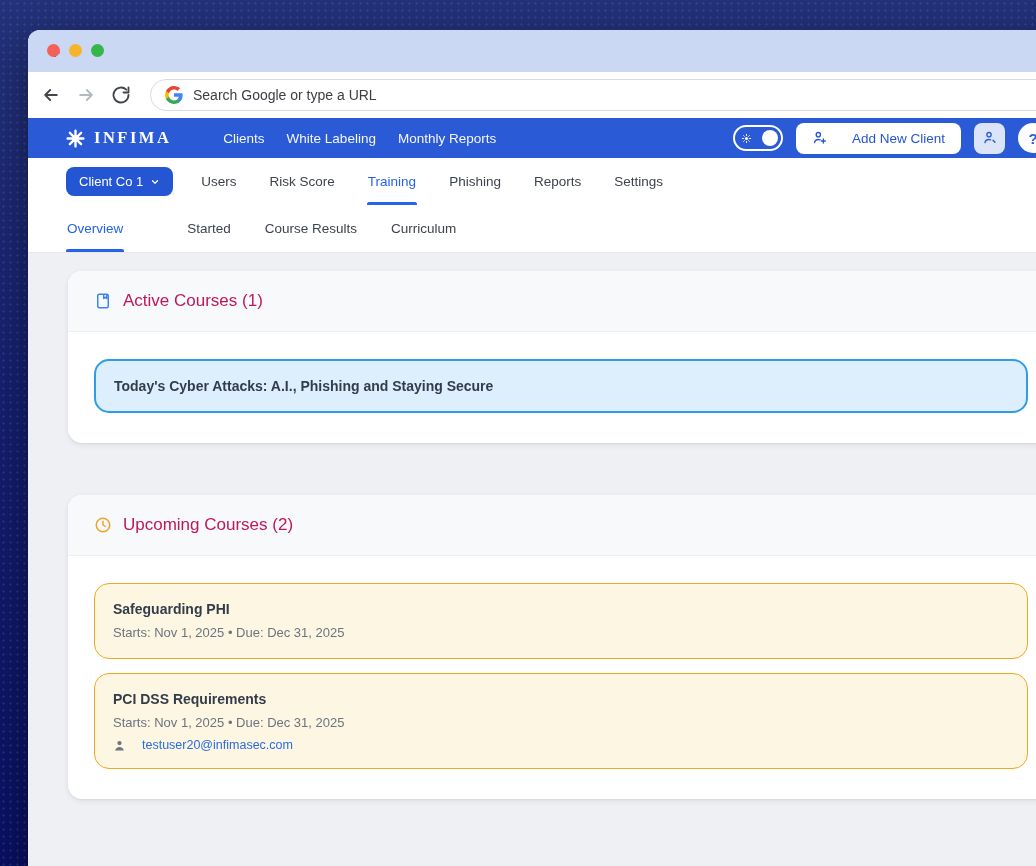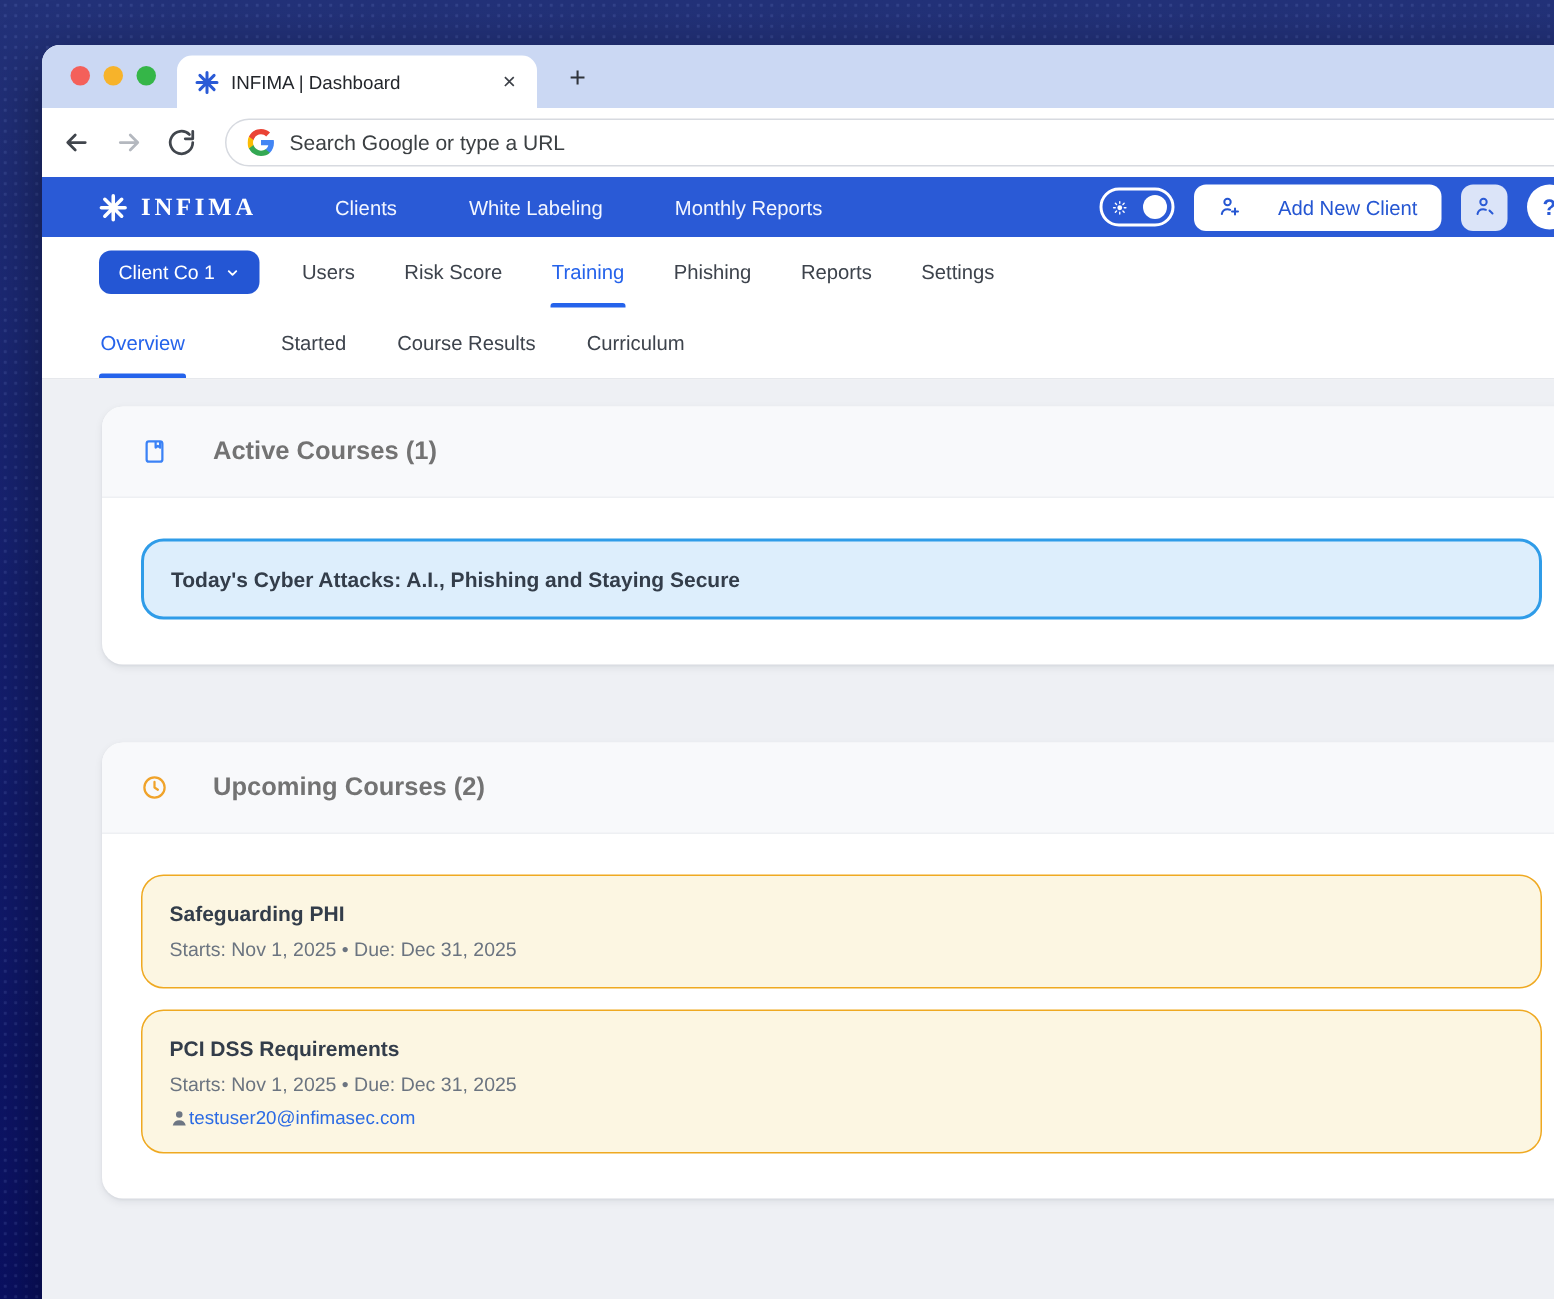--- a/index.html
+++ b/index.html
@@ -47,21 +47,21 @@
   }
   .g-icon { width:18px; height:18px; flex:none; }
   .omnibox input { border:none; outline:none; flex:1; font-size:14px; font-family:"Liberation Sans",sans-serif; color:#202124; background:transparent; }
   .omnibox input::placeholder { color:#3c4043; opacity:1; }
 
   
   .appnav { height:40px; background:#2a5ad6; display:flex; align-items:center; padding:0 22px 0 38px; color:#fff; }
   .brand { display:flex; align-items:center; gap:9px; cursor:pointer; }
   .brand-ico { width:19px; height:19px; color:#fff; }
   .brand-name { font-family:"Liberation Serif", serif; font-weight:700; font-size:16.5px; letter-spacing:2.5px; }
-  .appnav-links { display:flex; gap:48px; margin-left:52px; }
+  .appnav-links { display:flex; gap:22px; margin-left:52px; }
   .appnav-link { font-size:13.5px; font-weight:500; color:#f3f6ff; cursor:pointer; white-space:nowrap; }
   .appnav-right { margin-left:auto; display:flex; align-items:center; gap:13px; }
   .toggle { width:50px; height:26px; border:2px solid #fff; border-radius:14px; position:relative; cursor:pointer; flex:none; }
   .toggle-sun { position:absolute; left:6px; top:5.5px; width:11px; height:11px; color:#fff; }
   .toggle-knob { position:absolute; right:3px; top:3px; width:16px; height:16px; border-radius:50%; background:#fff; }
   .btn-add { height:31px; background:#fff; color:#2556d2; border:none; border-radius:8px;
     display:flex; align-items:center; gap:24px; padding:0 16px; font-size:13.5px; font-weight:500;
     font-family:"Liberation Sans",sans-serif; cursor:pointer; white-space:nowrap; }
   .btn-add svg { width:16px; height:16px; }
   .btn-user { width:31px; height:31px; border-radius:8px; background:#dbe4f8; border:none;
@@ -87,52 +87,45 @@
   .subtabs { display:flex; gap:32px; }
   .subtabs .htab:first-child { margin-right:30px; }
 
   
   .content { background:#eef0f4; padding:18px 16px 60px 40px; min-height:620px; }
   .card { background:#fff; border-radius:14px; overflow:hidden;
     box-shadow: 0 1px 2px rgba(16,24,40,.05), 0 2px 6px rgba(16,24,40,.07); }
   .card + .card { margin-top:52px; }
   .card-header { background:#f8f9fb; border-bottom:1px solid #eef0f3; padding:20px 26px;
     display:flex; align-items:center; gap:11px; }
-  .card-title { font-size:17px; font-weight:700; color:#737373;margin-left:19px; }
+  .card-title { font-size:17px; font-weight:400; color:#be185d; }
   .hdr-ico { width:18px; height:18px; flex:none; }
   .ico-doc { color:#3b82f6; }
   .ico-clock { color:#f0a32a; }
   .card-body { padding:27px 26px 30px 26px; display:flex; flex-direction:column; gap:14px; }
 
   .course-item { border-radius:15px; padding:16px 18px; cursor:pointer; }
   .course-item.active-course { background:#ddeefc; border:2px solid #2f9ce8; }
   .course-item.upcoming-course { background:#fcf6e2; border:1.5px solid #efa921; }
   .course-title { font-size:14px; font-weight:700; color:#333d4a; line-height:1.3; }
   .course-meta { margin-top:7px; font-size:13px; color:#6b7480; line-height:1.3; }
-  .assignee { margin-top:6px; display:flex; align-items:center; gap:0; }
+  .assignee { margin-top:6px; display:flex; align-items:center; gap:16px; }
   .assignee svg { width:13px; height:13px; color:#6d7683; flex:none; }
   .assignee a { font-size:12.5px; color:#2b6be4; text-decoration:none; }
 </style>
 </head>
 <body>
 
 <div class="window">
 
   <div class="tabstrip">
     <div class="traffic">
       <span class="t-red"></span>
       <span class="t-yellow"></span>
       <span class="t-green"></span>
-    </div>
-    <div class="tab">
-      <svg class="tab-favicon" viewBox="0 0 24 24" fill="none" stroke="currentColor" stroke-width="3" stroke-linecap="round">
-        <path d="M12 2v20M2 12h20M4.9 4.9l14.2 14.2M19.1 4.9L4.9 19.1"></path>
-      </svg>
-      <span class="tab-title">INFIMA | Dashboard</span>
-      <span class="tab-close">×</span>
     </div>
     <div class="newtab">+</div>
   </div>
 
   <div class="toolbar">
     <svg class="nav-ico ico-back" viewBox="0 0 24 24" fill="none" stroke="currentColor" stroke-width="2.2" stroke-linecap="round" stroke-linejoin="round">
         <path d="M19 12H5M11 18l-6-6 6-6"></path>
       </svg>
     <svg class="nav-ico ico-fwd" viewBox="0 0 24 24" fill="none" stroke="currentColor" stroke-width="2.2" stroke-linecap="round" stroke-linejoin="round">
         <path d="M5 12h14M13 6l6 6-6 6"></path>

